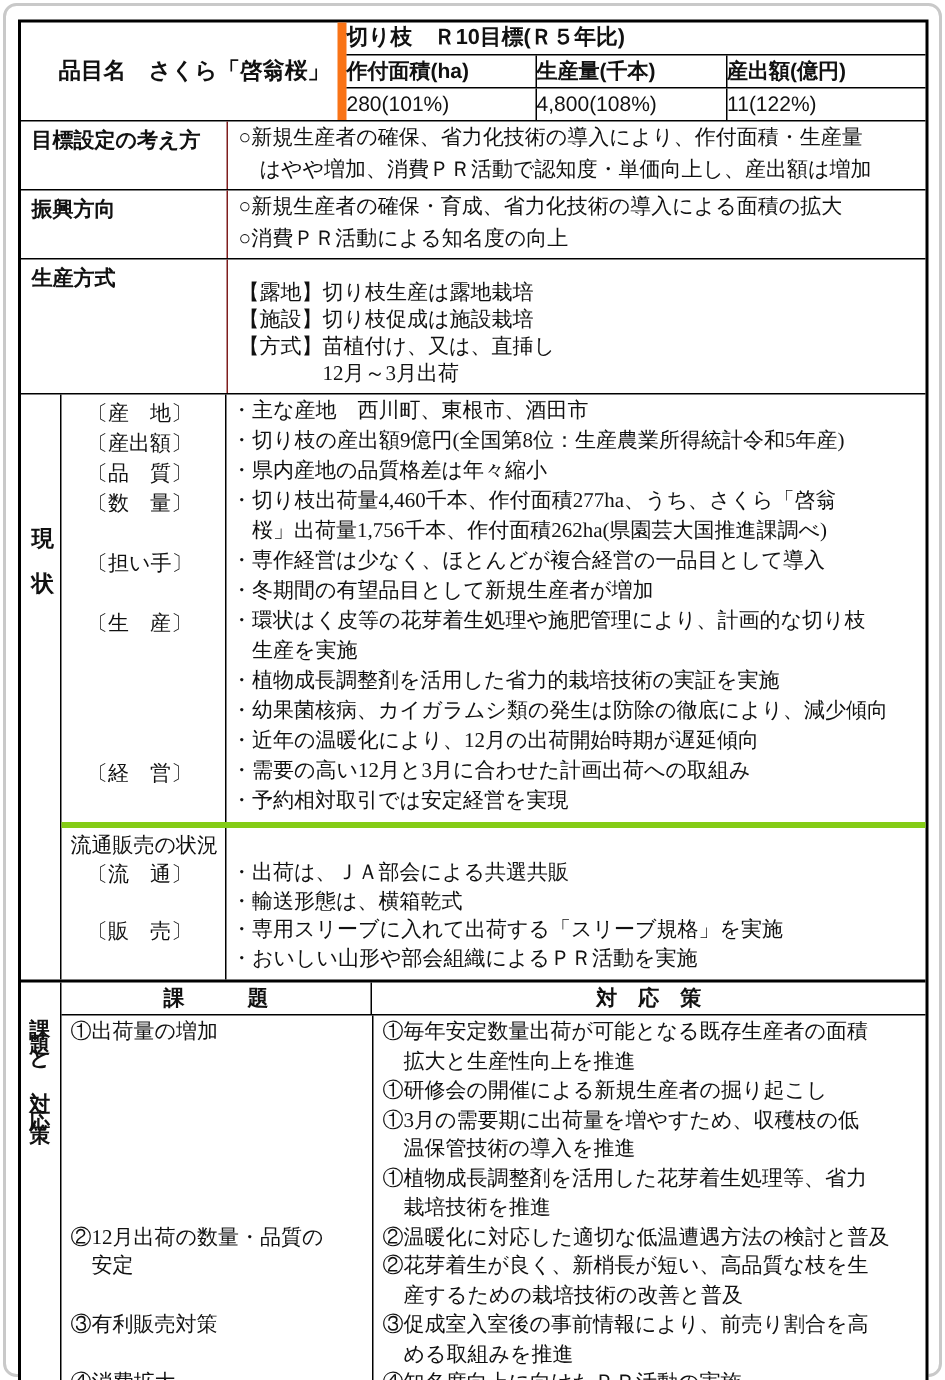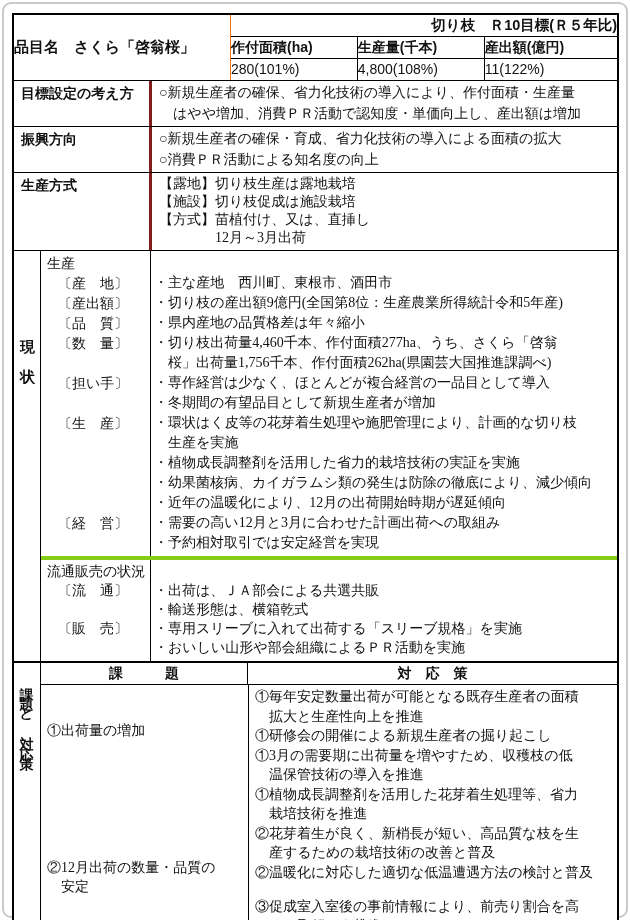--- a/index.html
+++ b/index.html
@@ -22,39 +22,39 @@
     width: 607px;
     border: 2px solid #000;
     background: #fff;
   }
   .gothic  { font-family: "Liberation Sans", "DejaVu Sans", sans-serif; }
   .gbold   { font-family: "Liberation Sans", "DejaVu Sans", sans-serif; font-weight: bold; }
 
   
   .hdr { display: grid; grid-template-columns: 217px 1fr; }
   .hdr-left {
-    border-right: 1px solid #f97316;
+    border-right: 6px solid #f97316;
     display: flex; align-items: center;
-    padding-left: 0; font-size: 15px;
+    padding-left: 25px; font-size: 15px;
   }
   .hdr-title {
-    text-align: right; line-height: 21px;
+    text-align: left; line-height: 21px;
     border-bottom: 1px solid #000; font-size: 14.5px;
   }
   .hdr-3 { display: grid; grid-template-columns: 1fr 1.01fr 1.06fr; }
   .hdr-3 > div { text-align: left; line-height: 21px; }
   .hdr-3 > div + div { border-left: 1px solid #000; }
   .hdr-names { border-bottom: 1px solid #000; }
 
   
   .srow { display: grid; grid-template-columns: 138px 1fr; border-top: 1px solid #000; }
-  .srow-lbl { border-right: 3px solid #7f1d1d; padding: 2px 2px 2px 7px; line-height: 20px; }
+  .srow-lbl { border-right: 1px solid #7f1d1d; padding: 2px 2px 2px 7px; line-height: 20px; }
   .srow-cnt { padding: 1px 16px 2px 7px; line-height: 21px; white-space: pre-line; }
   .hang { padding-left: calc(7px + 1em); text-indent: -1em; }
-  .method { line-height: 18px; padding-top: 2px; padding-bottom: 3px; }
+  .method { line-height: 18px; padding-top: 2px; padding-bottom: 3px; margin-top: 12px; }
 
   
   .vsec { display: flex; border-top: 1px solid #000; }
   .vsec-thick { border-top-width: 2px; }
   .vcol { width: 27px; flex: none; border-right: 1px solid #000; display: flex; justify-content: center; }
   .vtext { writing-mode: vertical-rl; text-orientation: upright; font-size: 15px; }
   .vtext-genjo { margin-top: 76px; letter-spacing: 30px; }
   .vtext-kadai { margin-top: 12px; letter-spacing: 11px; font-size: 14px; }
   .vmain { flex: 1; min-width: 0; }
 
@@ -74,21 +74,21 @@
   
   .khdr { display: grid; grid-template-columns: 207px 1fr; border-bottom: 1px solid #000; }
   .khdr > div { text-align: center; line-height: 21px; }
   .khdr > div:first-child { border-right: 1px solid #000; text-align: center; }
   .kbody { position: relative; line-height: 19.5px; padding: 2px 0 4px; }
   .kbody::before {
     content: ""; position: absolute; left: 207px; top: 0; bottom: 0;
     border-left: 1px solid #000;
   }
   .krow { display: flex; }
-  .ktask { width: 207px; flex: none; padding: 0 4px 0 6px; margin-top: 34px; }
+  .ktask { width: 207px; flex: none; padding: 0 4px 0 6px; }
   .kmeas { flex: 1; min-width: 0; padding: 0 4px 0 7px; }
 </style>
 </head>
 <body>
 
 <div class="card"></div>
 
 <div class="sheet">
 
   <div class="hdr">
@@ -129,24 +129,20 @@
   </div>
 
   <div class="vsec">
     <div class="vcol">
       <div class="vtext vtext-genjo gbold">現状</div>
     </div>
     <div class="vmain">
 
       <div class="gblock">
         <div class="grow">
-          <div class="glbl gothic">生産</div>
-          <div class="gcnt"></div>
-        </div>
-        <div class="grow">
           <div class="glbl ind gothic">〔産　地〕</div>
           <div class="gcnt">
             <div class="b">・主な産地　西川町、東根市、酒田市</div>
           </div>
         </div>
         <div class="grow">
           <div class="glbl ind gothic">〔産出額〕</div>
           <div class="gcnt">
             <div class="b">・切り枝の産出額9億円(全国第8位：生産農業所得統計令和5年産)</div>
           </div>
@@ -237,23 +233,23 @@
             <div class="b">①植物成長調整剤を活用した花芽着生処理等、省力
 栽培技術を推進</div>
           </div>
         </div>
         <div class="krow">
           <div class="ktask">
             <div class="b">②12月出荷の数量・品質の
 安定</div>
           </div>
           <div class="kmeas">
+            <div class="b">②温暖化に対応した適切な低温遭遇方法の検討と普及</div>
             <div class="b">②花芽着生が良く、新梢長が短い、高品質な枝を生
 産するための栽培技術の改善と普及</div>
-            <div class="b">②温暖化に対応した適切な低温遭遇方法の検討と普及</div>
           </div>
         </div>
         <div class="krow">
           <div class="ktask">
             <div class="b">③有利販売対策</div>
           </div>
           <div class="kmeas">
             <div class="b">③促成室入室後の事前情報により、前売り割合を高
 める取組みを推進</div>
           </div>

